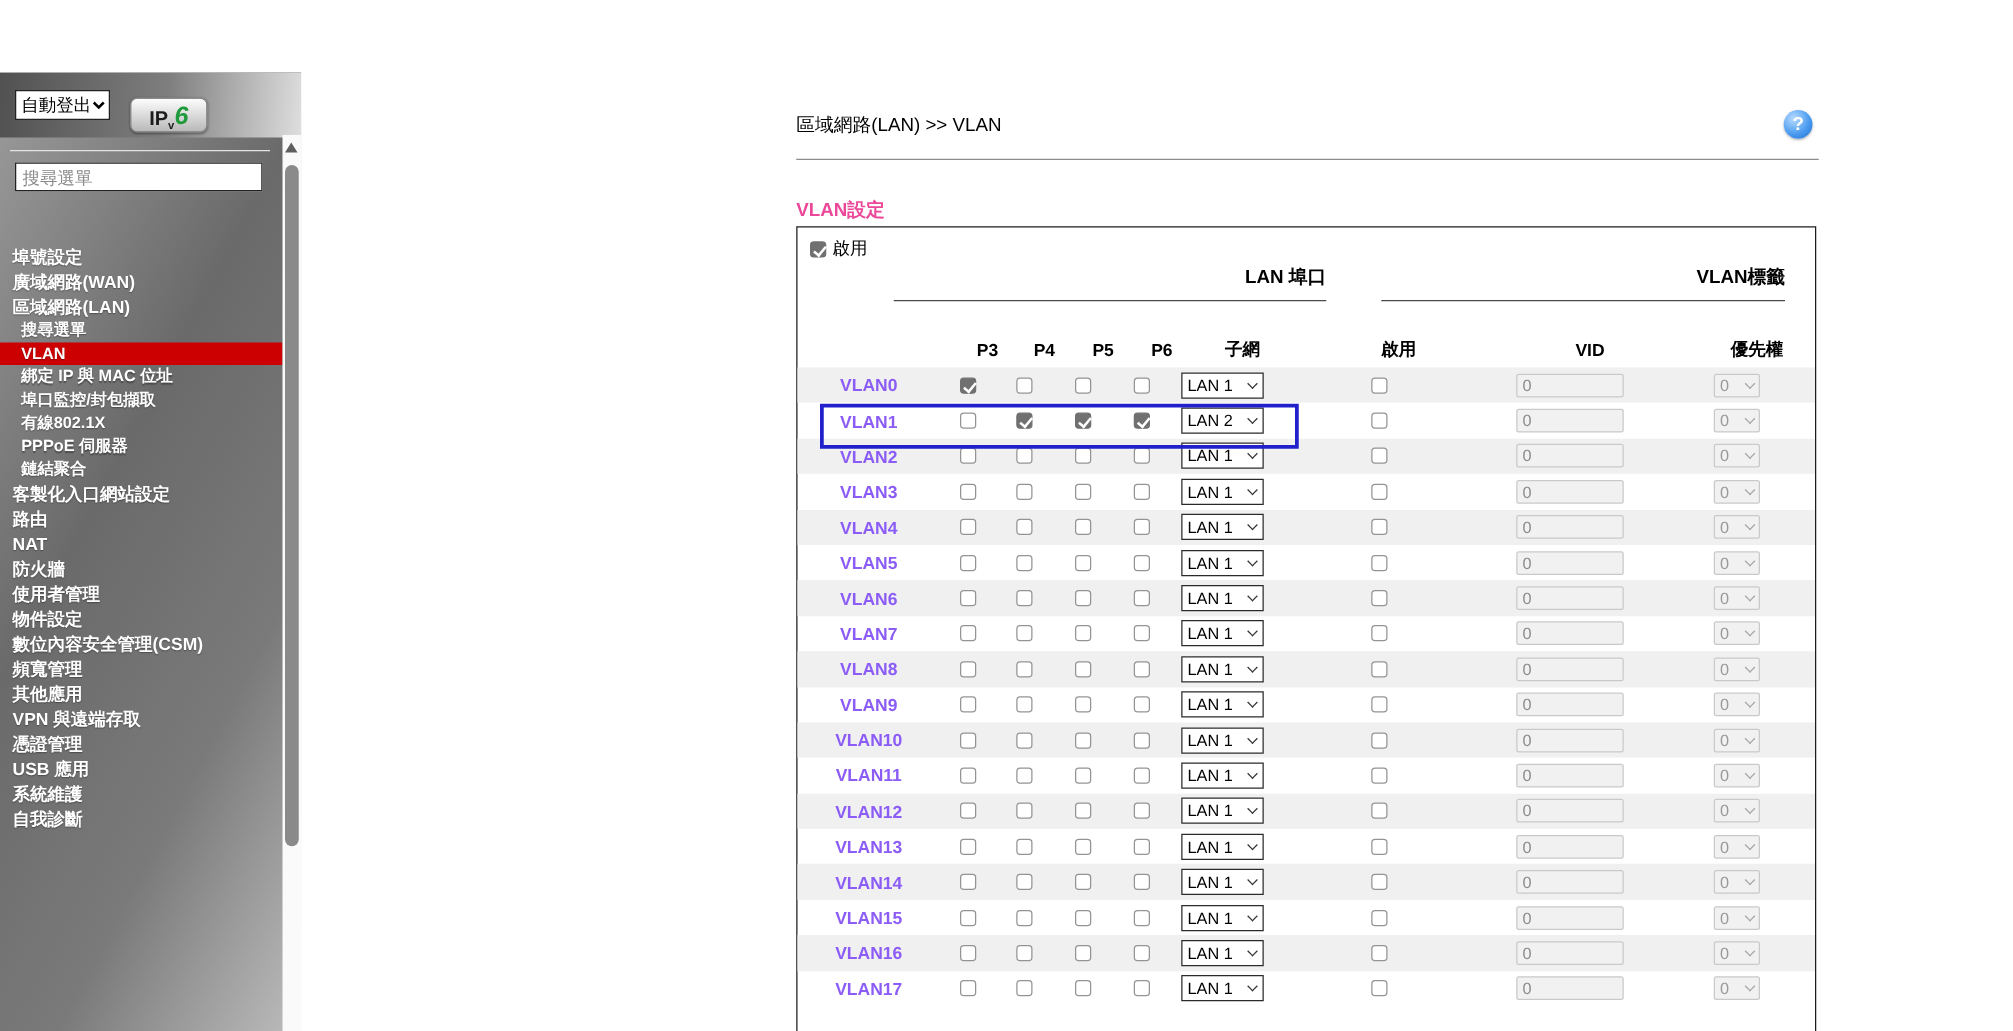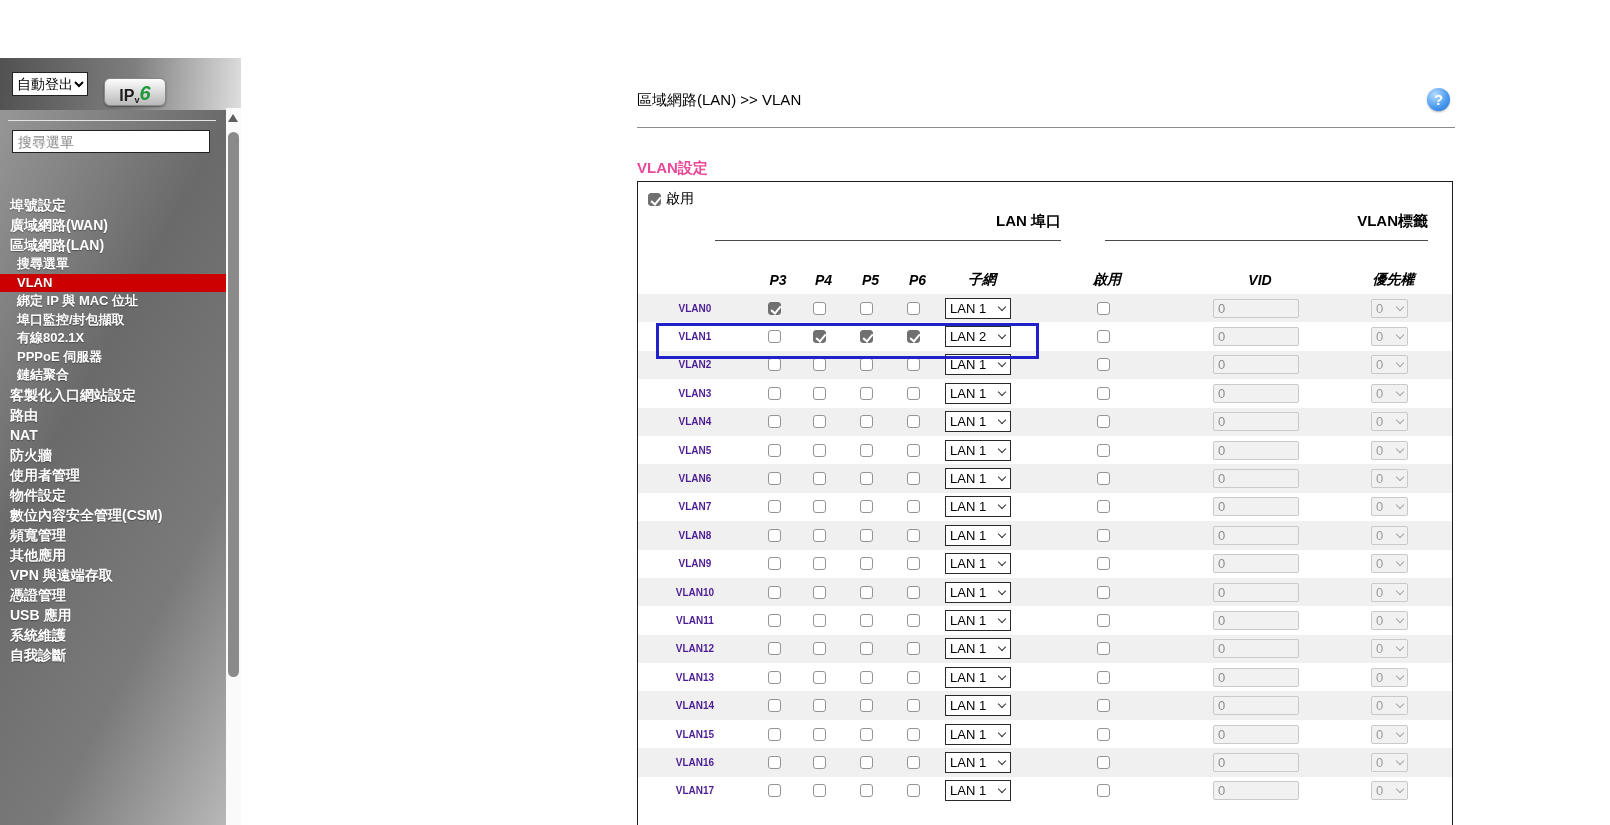--- a/index.html
+++ b/index.html
@@ -60,27 +60,27 @@
   .vlan-table { position:absolute; left:396px; top:123px; width:816px; height:690px; border:1px solid #1c1c1c; background:#fff; }
   .enable-row { position:absolute; left:10px; top:8px; display:flex; align-items:center; gap:5px; font-size:14px; color:#000; }
   .grp { position:absolute; top:30px; font-size:15px; font-weight:bold; color:#000; text-align:right; }
   .grp-lan { left:77px; width:346px; }
   .grp-tag { left:467px; width:323px; }
   .grp-line { position:absolute; top:58px; border-top:1px solid #4a4a4a; }
   .line-lan { left:77px; width:346px; }
   .line-tag { left:467px; width:323px; }
 
   .tgrid { display:grid; grid-template-columns:114px 44px 47px 47px 47px 82px 168px 138px 129px; align-items:center; }
-  .head-row { position:absolute; left:4px; top:86px; width:814px; height:24px;font-style:italic; }
+  .head-row { position:absolute; left:16px; top:86px; width:814px; height:24px; }
   .head-cell { text-align:center; font-size:14px; font-weight:bold; color:#000; }
   .rows-wrap { position:absolute; left:0; top:112px; width:814px; }
   .vrow { height:28.4px; }
   .vrow:nth-child(odd) { background:#f0f0f0; }
   .cell { display:flex; justify-content:center; align-items:center; }
-  .vname { font-size:10px; font-weight:bold; color:#4c1d95; text-align:center; }
+  .vname { font-size:14px; font-weight:bold; color:#8b5cf6; text-align:center; }
 
   .cb { position:relative; width:13px; height:13px; border:1px solid #949494; border-radius:3px; background:#fff; cursor:pointer; display:inline-block; }
   .cb.checked { background:#707070; border-color:#707070; }
   .cb.checked::after { content:""; position:absolute; left:4px; top:1px; width:4px; height:8px;
     border:solid #fff; border-width:0 2px 2px 0; transform:rotate(40deg); }
 
   .sel { width:66px; height:21px; border:1px solid #2a2a2a; background:#fff; display:flex; align-items:center;
     justify-content:space-between; padding:0 5px 0 4px; font-size:13px; color:#000; cursor:pointer; }
   .chev { width:6px; height:6px; border-right:1.6px solid #333; border-bottom:1.6px solid #333; transform:rotate(45deg); margin-top:-3px; }
 

